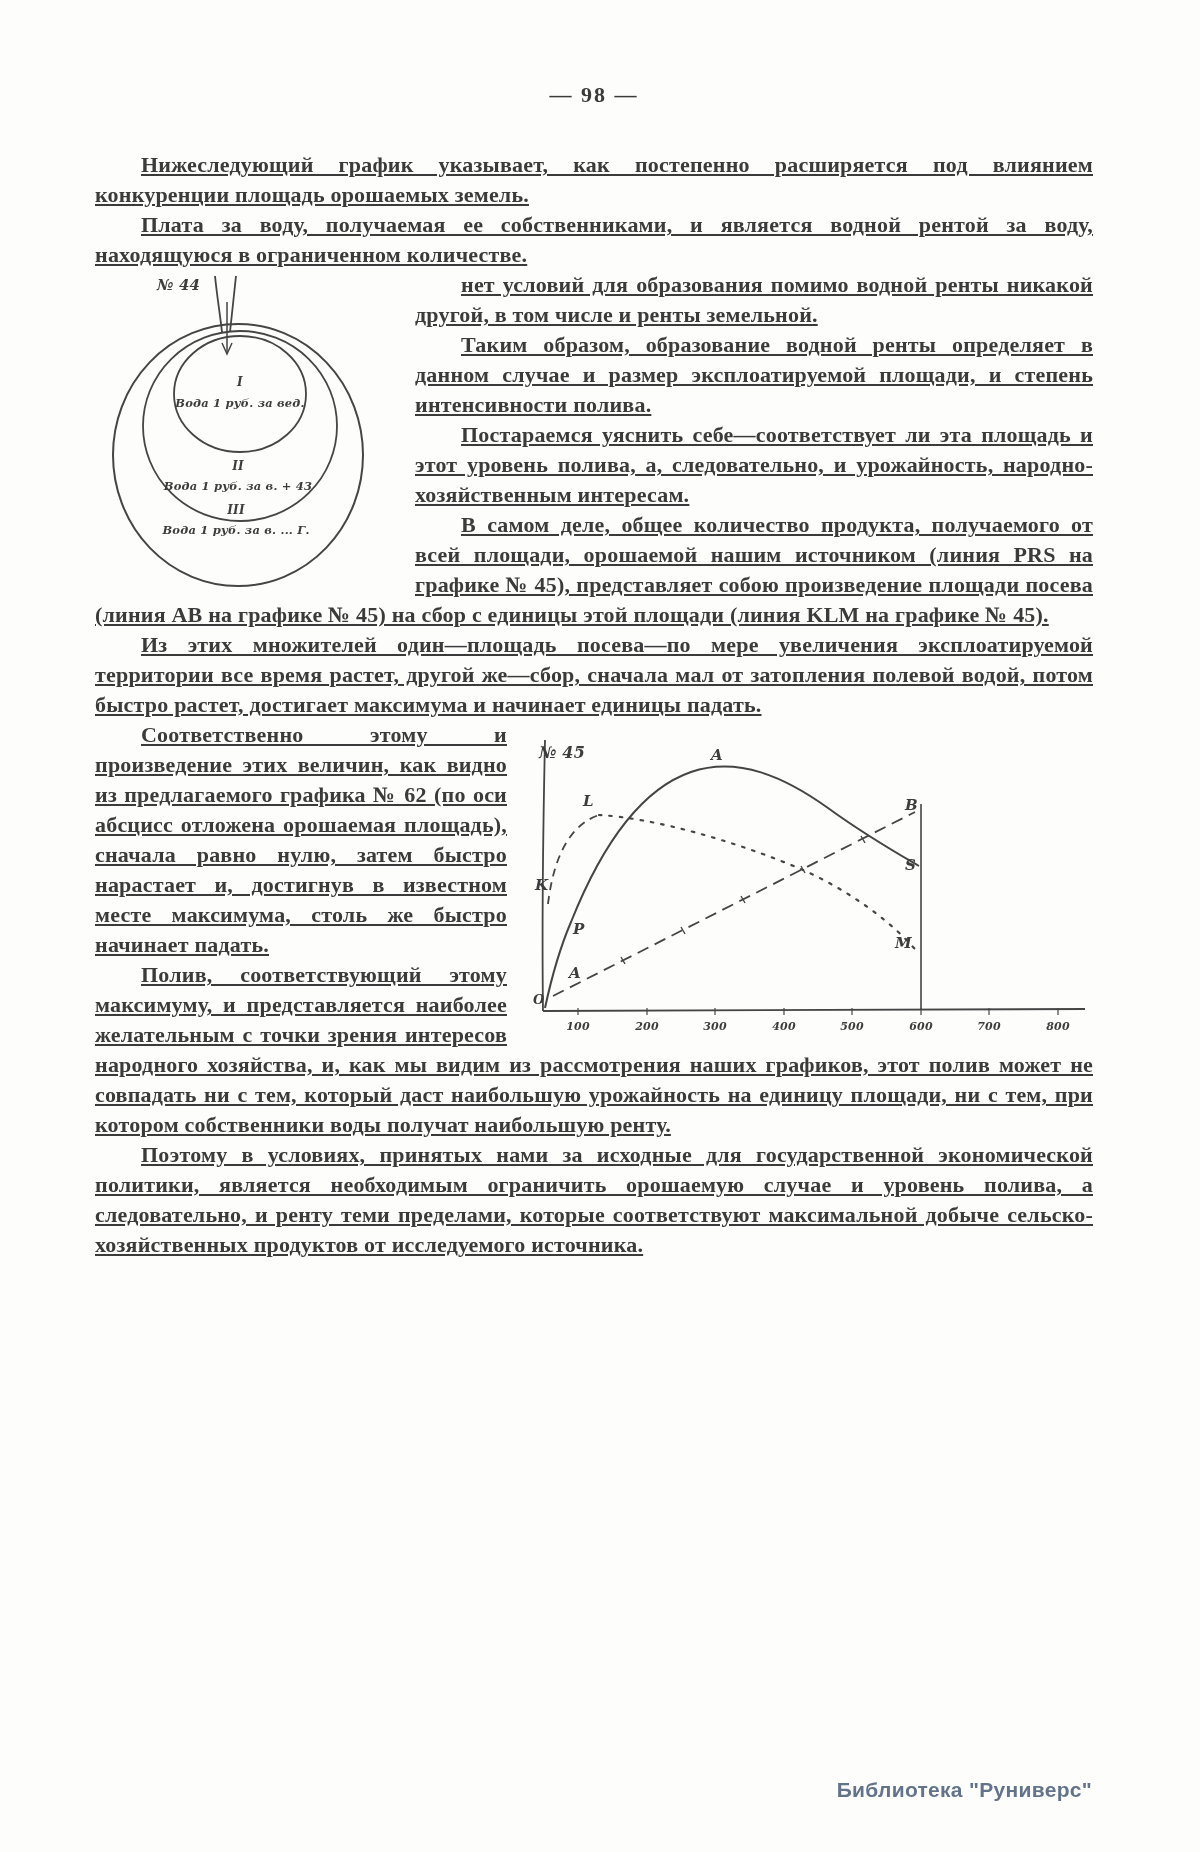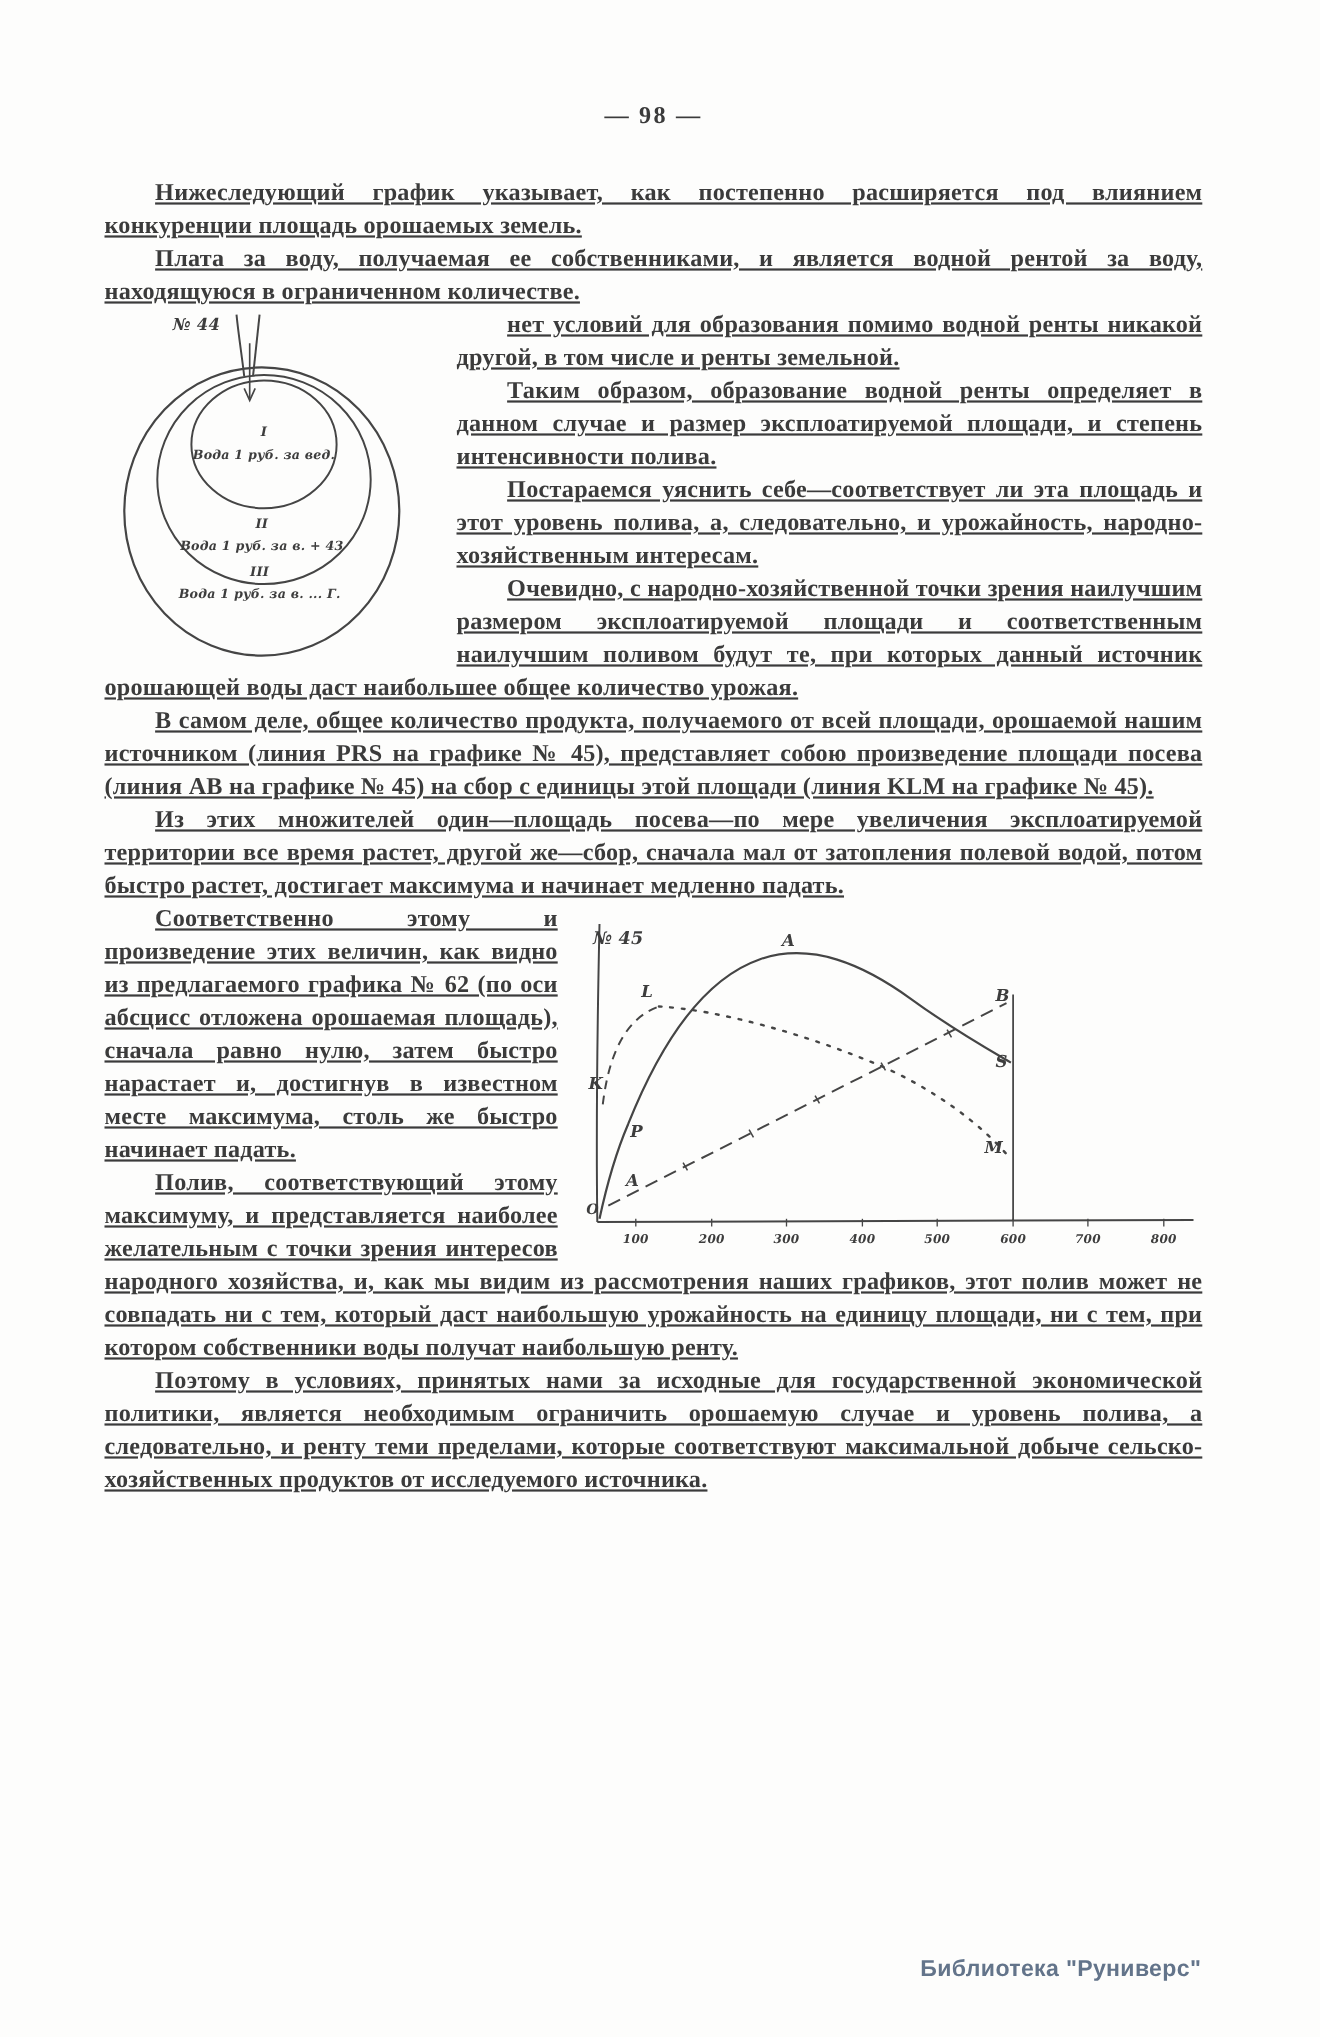--- a/index.html
+++ b/index.html
@@ -11,21 +11,21 @@
     position: relative;
     overflow: hidden;
   }
   .page {
     position: relative;
     width: 1200px; height: 1852px;
     background: #fdfdfc;
   }
   .content {
     position: absolute;
-    left: 95px; top: 90px; width: 998px;
+    left: 95px; top: 80px; width: 998px;
     font-size: 22px;
     line-height: 30px;
     font-weight: bold;
     text-align: justify;
     letter-spacing: 0.2px;
   }
   .page-number {
     text-align: center;
     font-size: 22px;
     margin-bottom: 40px;
@@ -96,23 +96,22 @@
           <text class="hand" x="129" y="216" font-size="11.5" text-anchor="middle">Вода 1 руб. за в. + 43</text>
           <text class="hand" x="127" y="240" font-size="12" text-anchor="middle">III</text>
           <text class="hand" x="127" y="260" font-size="11.5" text-anchor="middle">Вода 1 руб. за в. ... Г.</text>
         </svg>
       </span>
       <span>нет условий для образования помимо водной ренты никакой другой, в том числе и ренты земельной.</span>
     </div>
 
     <div class="para">Таким образом, образование водной ренты определяет в данном случае и размер эксплоатируемой площади, и степень интенсивности полива.</div>
     <div class="para">Постараемся уяснить себе—соответствует ли эта площадь и этот уровень полива, а, следовательно, и урожайность, народно-хозяйственным интересам.</div>
-    <div class="para">Очевидно, с народно-хозяйственной точки зрения наилучшим размером эксплоатируемой площади и соответственным наилучшим поливом будут те, при которых данный источник орошающей воды даст наибольшее общее количество урожая.</div>
     <div class="para">В самом деле, общее количество продукта, получаемого от всей площади, орошаемой нашим источником (линия PRS на графике № 45), представляет собою произведение площади посева (линия AB на графике № 45) на сбор с единицы этой площади (линия KLM на графике № 45).</div>
-    <div class="para">Из этих множителей один—площадь посева—по мере увеличения эксплоатируемой территории все время растет, другой же—сбор, сначала мал от затопления полевой водой, потом быстро растет, достигает максимума и начинает медленно падать.</div>
+    <div class="para">Из этих множителей один—площадь посева—по мере увеличения эксплоатируемой территории все время растет, другой же—сбор, сначала мал от затопления полевой водой, потом быстро растет, достигает максимума и начинает единицы падать.</div>
 
     <div class="para">
       <span class="fig-right">
         <svg viewBox="0 0 560 318" width="560" height="318">
 
           <path class="ink" d="M12,18 C10,110 9,210 10,289" stroke-width="1.8"></path>
           <path class="ink" d="M10,289 L552,287" stroke-width="1.8"></path>
           <path class="ink" d="M388,82 L388,288" stroke-width="1.6"></path>
 
           <line class="ink" x1="45" y1="286" x2="45" y2="293" stroke-width="1.2"></line>

